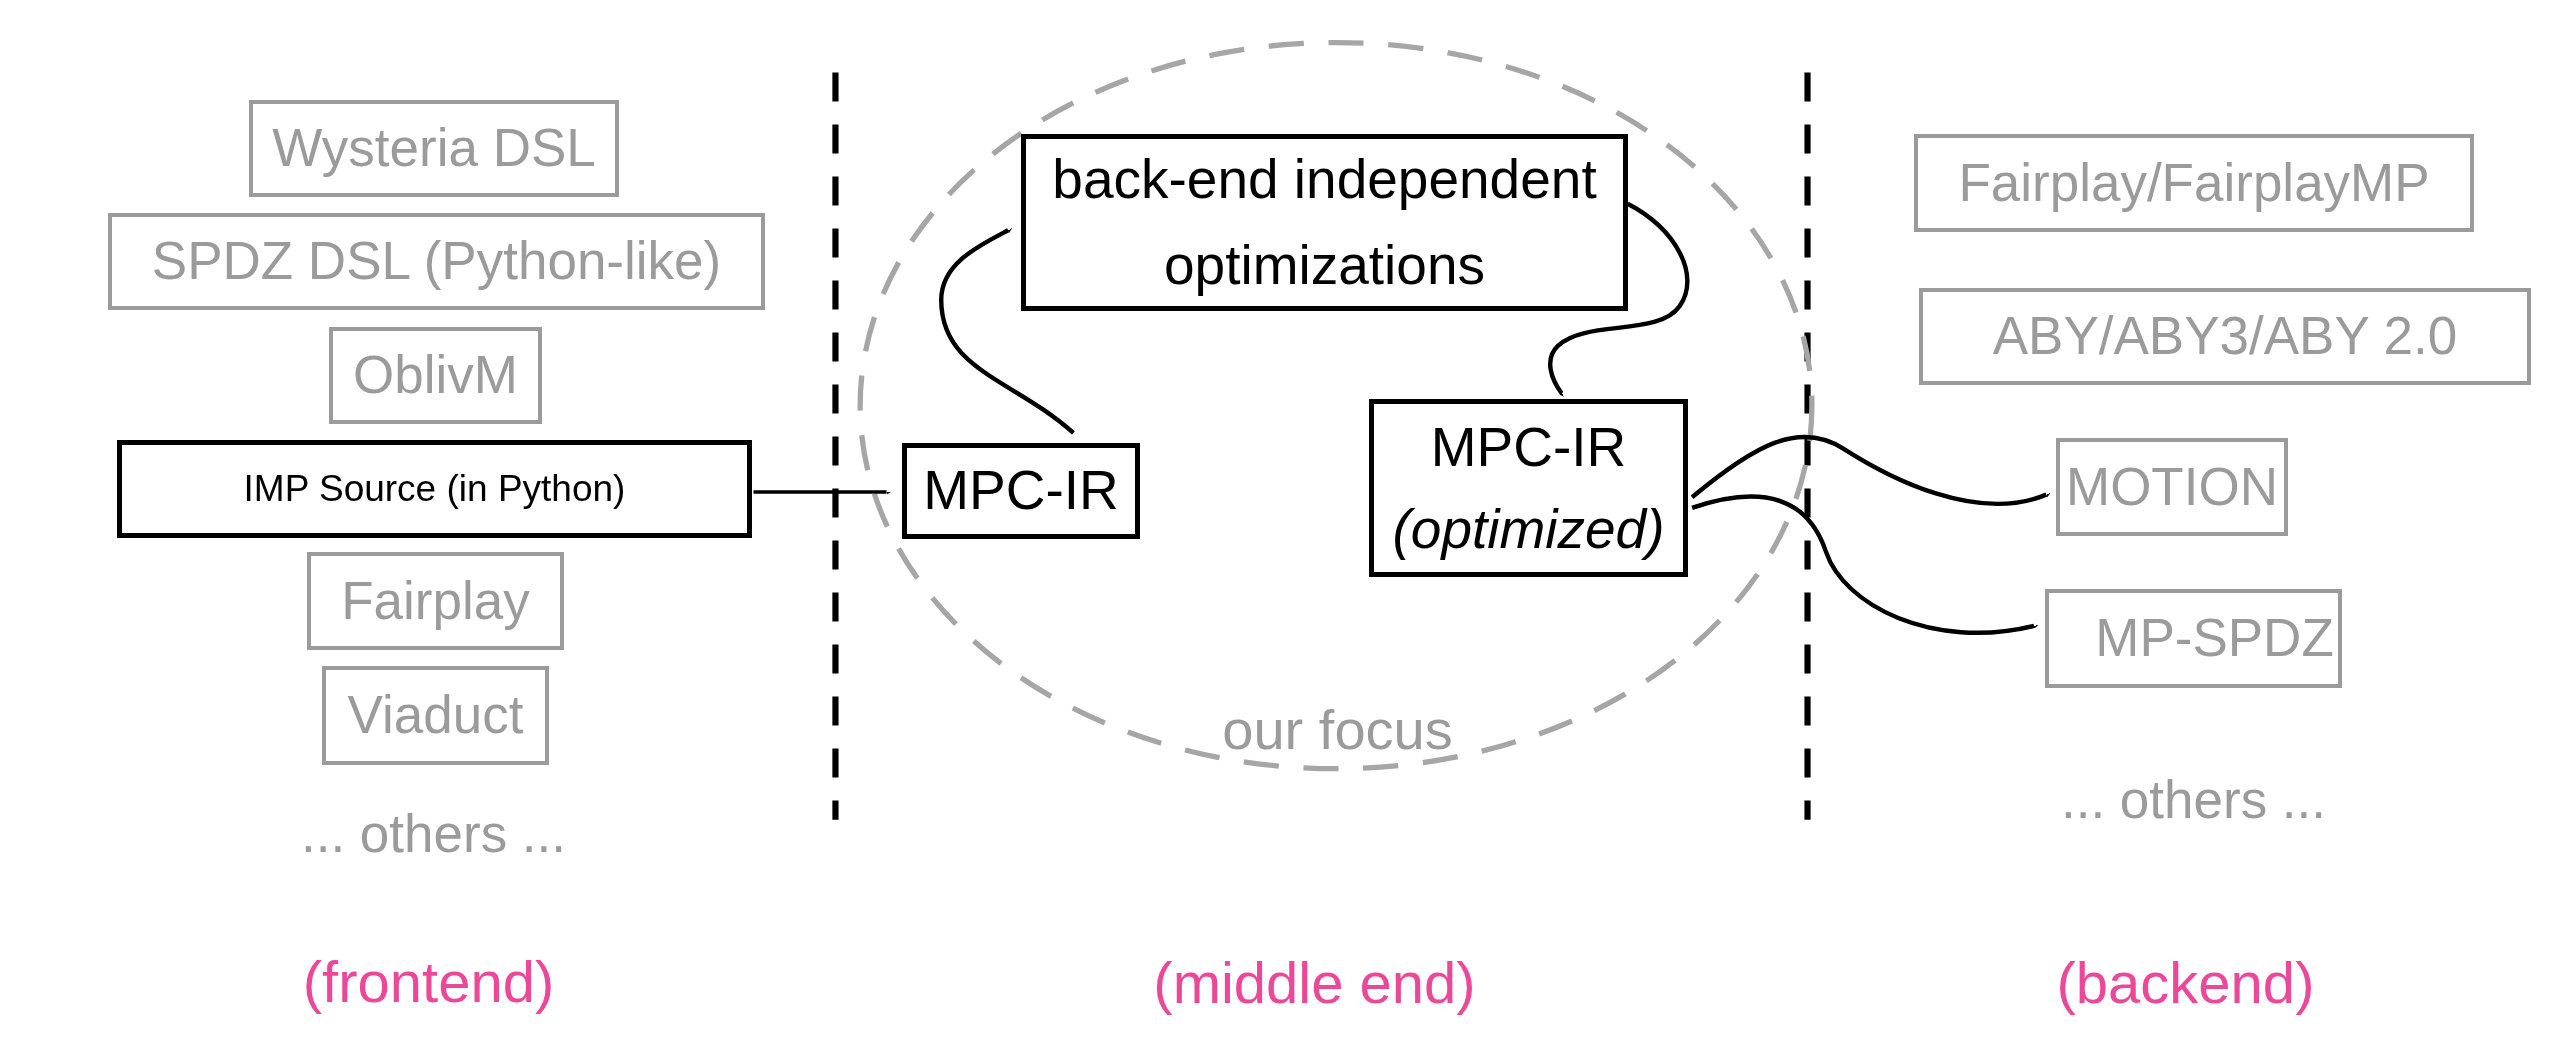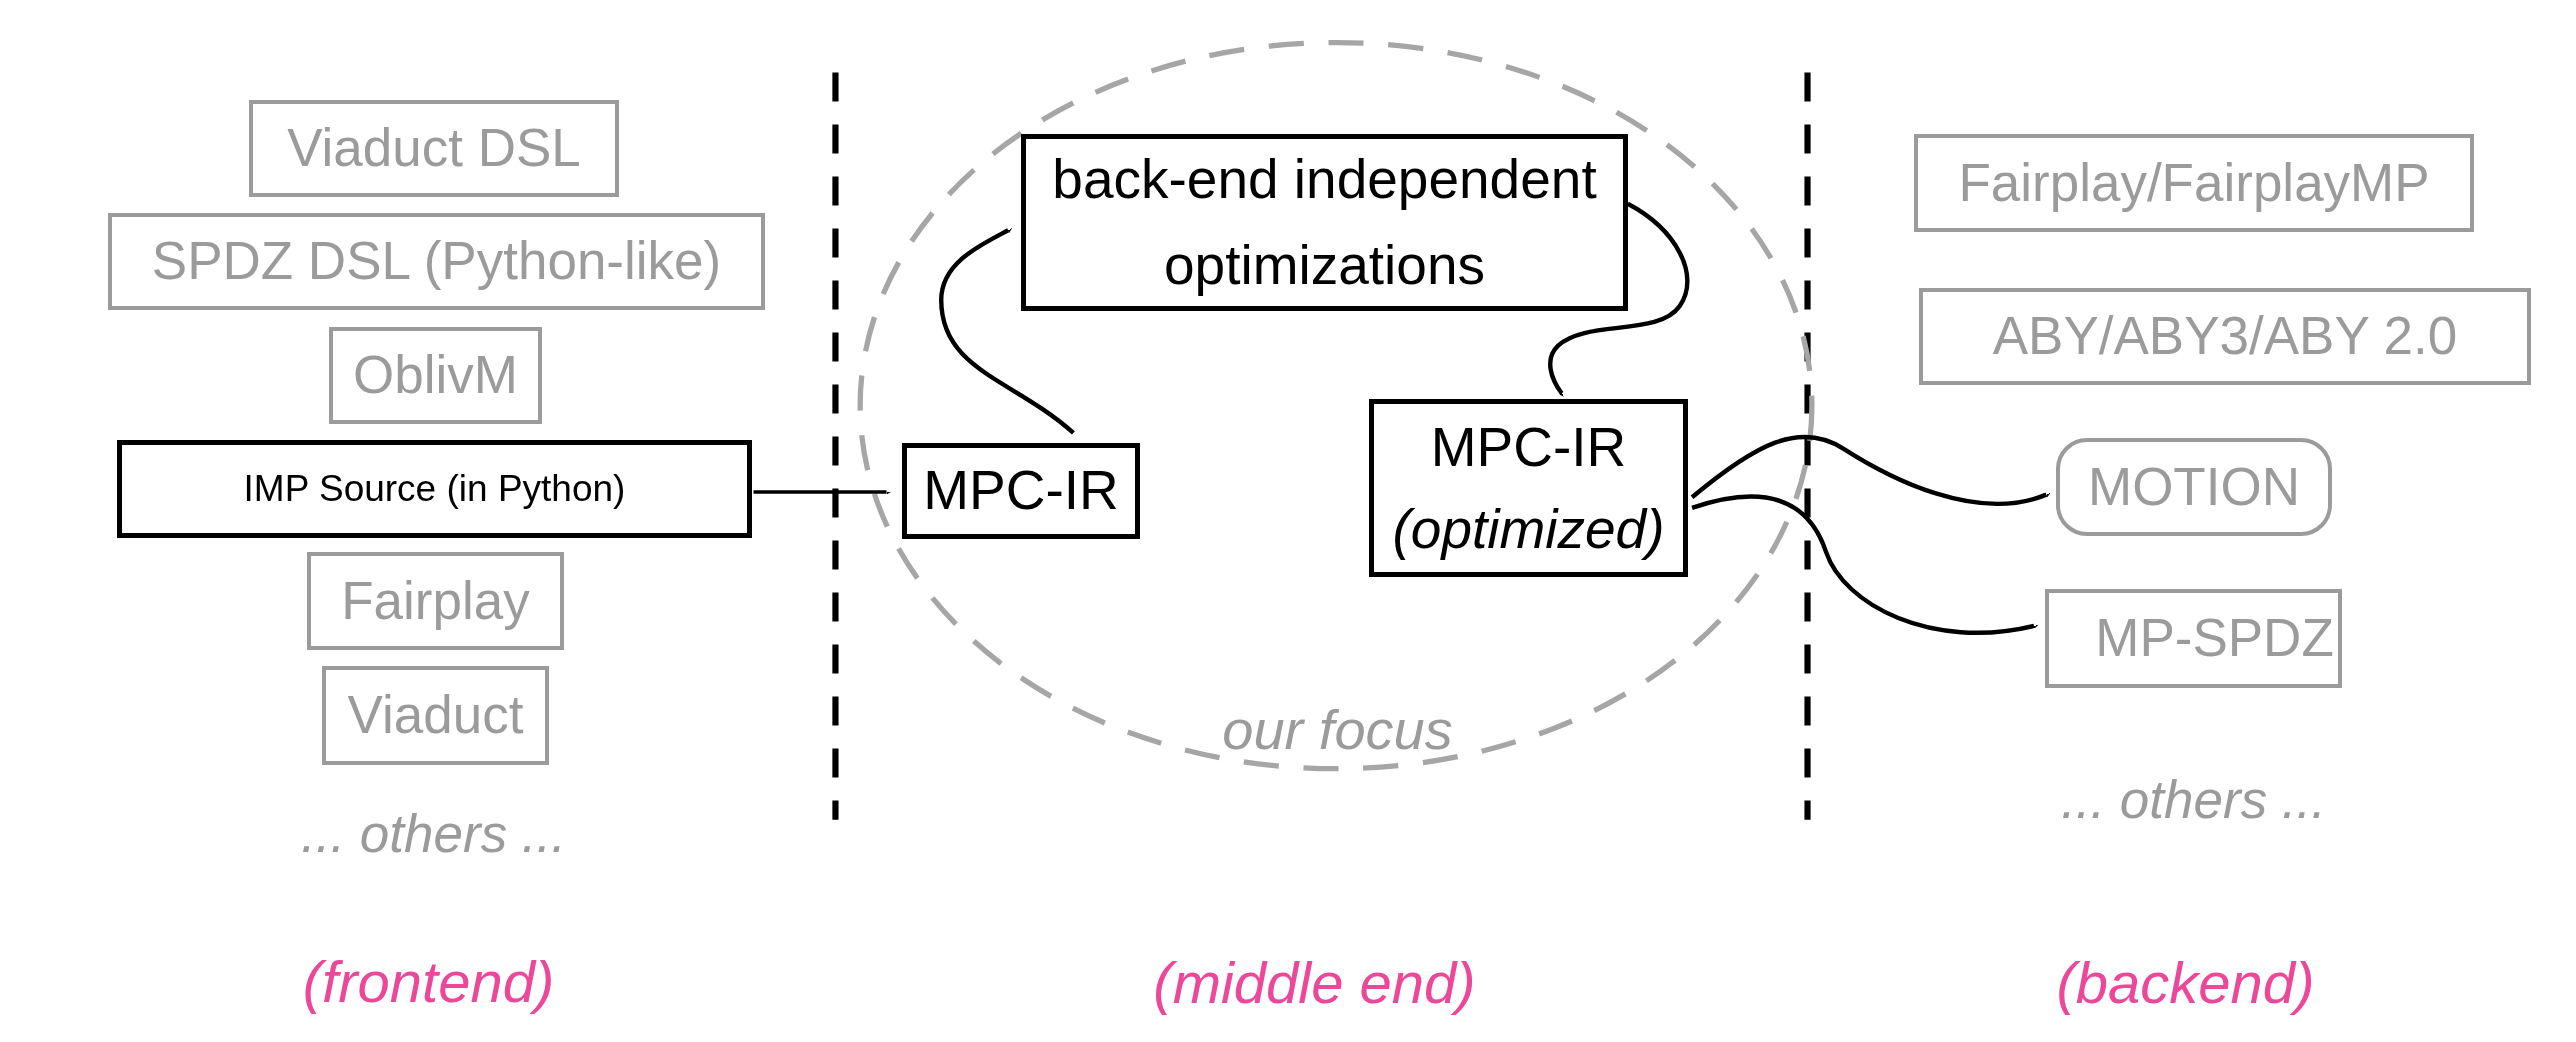--- a/index.html
+++ b/index.html
@@ -15,21 +15,21 @@
     position:absolute;
     display:flex;flex-direction:column;align-items:center;justify-content:center;
     text-align:center;white-space:nowrap;
     box-sizing:border-box;background:#ffffff;
     font-size:53px;line-height:1.15;
   }
   .gray-box{border:4.4px solid #9b9b9b;color:#9b9b9b;}
   .black-box{border:5.3px solid #000000;color:#000000;}
   .free-label{
     position:absolute;display:flex;align-items:center;justify-content:center;
-    text-align:center;white-space:nowrap;font-style:italic;
+    text-align:center;white-space:nowrap;
   }
   .gray-text{color:#9b9b9b;}
   .black-text{color:#ec4899;}
   .stage-label{font-size:58px;}
   .others-label{font-size:53px;}
   .focus-label{font-size:56px;}
   .italic{font-style:italic;}
 </style>
 </head>
 <body>
@@ -53,21 +53,21 @@
     <path d="M 1218 491 C 1150 430 1068 420 1068 340 C 1068 298 1112 278 1144 261" fill="none" stroke="#000000" stroke-width="5" marker-end="url(#openArrow)"></path>
 
     <path d="M 1847 231 C 1902 260 1930 312 1906 347 C 1882 382 1800 362 1768 392 C 1752 407 1760 430 1772 446" fill="none" stroke="#000000" stroke-width="5" marker-end="url(#openArrow)"></path>
 
     <path d="M 1920 564 C 1992 504 2042 477 2092 509 C 2142 541 2242 594 2322 561" fill="none" stroke="#000000" stroke-width="5" marker-end="url(#openArrow)"></path>
 
     <path d="M 1920 576 C 2002 548 2052 566 2072 626 C 2092 686 2192 738 2308 710" fill="none" stroke="#000000" stroke-width="5" marker-end="url(#openArrow)"></path>
   </svg>
 
   <div class="box gray-box" style="left:249px;top:100px;width:370px;height:97px;">
-    <span>Viaduct DSL</span>
+    <span>Wysteria DSL</span>
   </div>
 
   <div class="box gray-box" style="left:108px;top:213px;width:657px;height:97px;">
     <span>SPDZ DSL (Python-like)</span>
   </div>
 
   <div class="box gray-box" style="left:329px;top:327px;width:213px;height:97px;">
     <span>OblivM</span>
   </div>
 
@@ -106,21 +106,21 @@
   <div class="free-label black-text stage-label" style="left:1094px;top:951px;width:441px;height:63px;">(middle end)</div>
 
   <div class="box gray-box" style="left:1914px;top:134px;width:560px;height:98px;">
     <span>Fairplay/FairplayMP</span>
   </div>
 
   <div class="box gray-box" style="left:1919px;top:288px;width:612px;height:97px;">
     <span>ABY/ABY3/ABY 2.0</span>
   </div>
 
-  <div class="box gray-box" style="left:2056px;top:438px;width:276px;height:98px;border-radius:31px;">
+  <div class="box gray-box" style="left:2056px;top:438px;width:232px;height:98px;">
     <span>MOTION</span>
   </div>
 
   <div class="box gray-box" style="left:2045px;top:589px;width:297px;height:99px;padding-left:42px;">
     <span>MP-SPDZ</span>
   </div>
 
   <div class="free-label gray-text others-label" style="left:2017px;top:768px;width:353px;height:62px;">... others ...</div>
 
   <div class="free-label black-text stage-label" style="left:1965px;top:951px;width:441px;height:63px;">(backend)</div>

